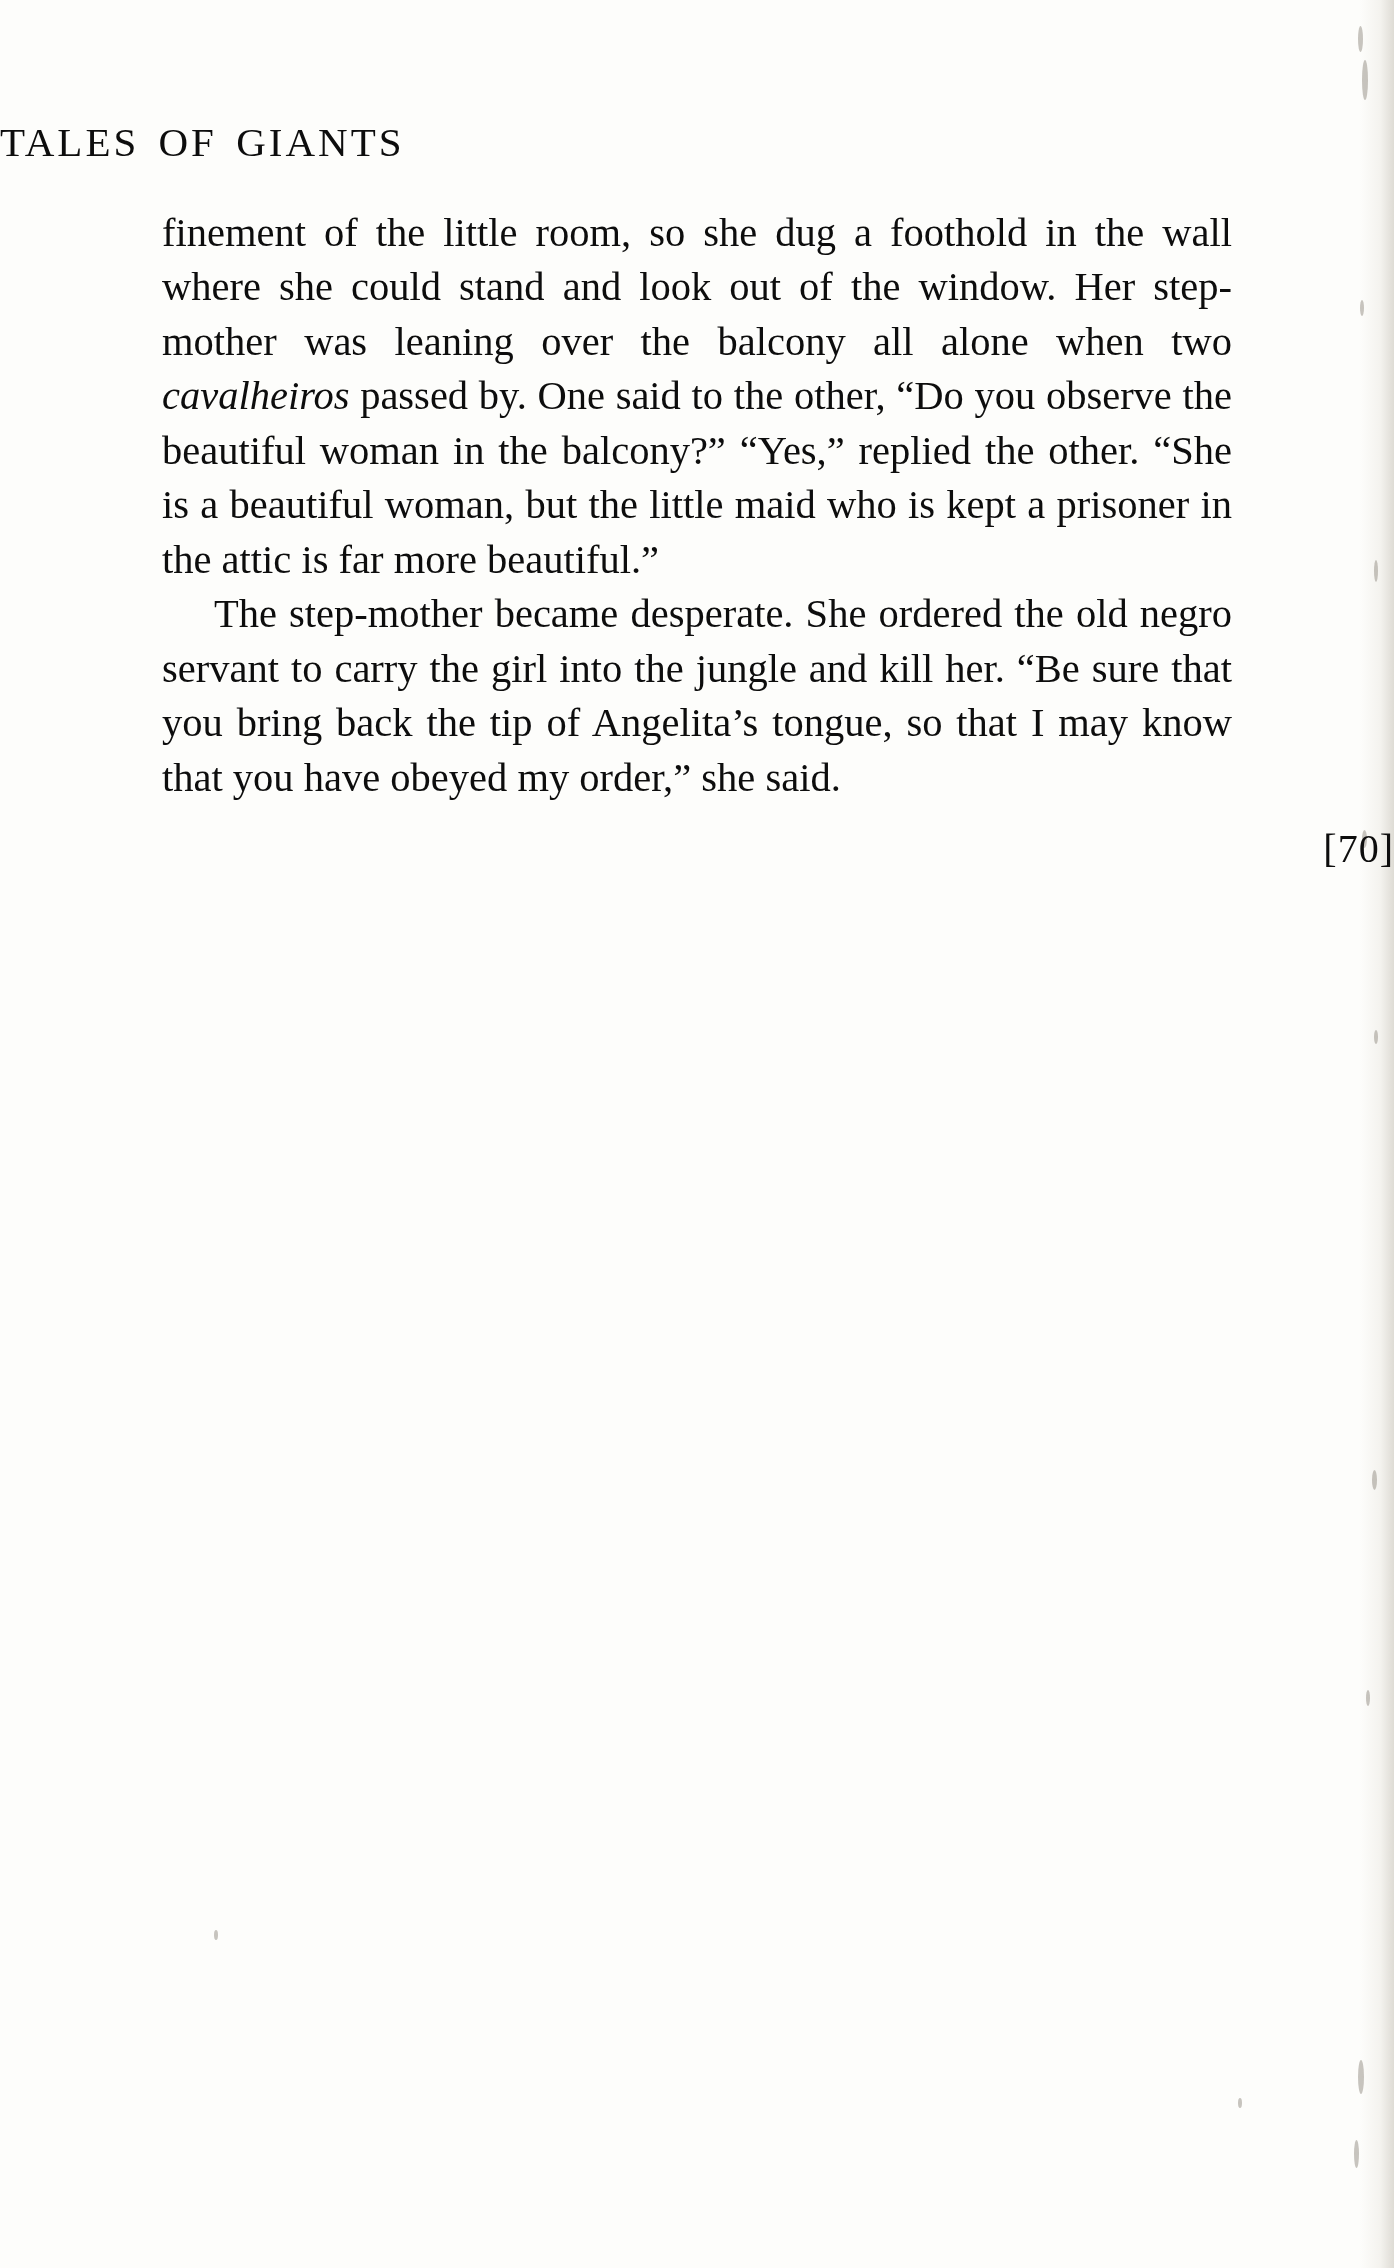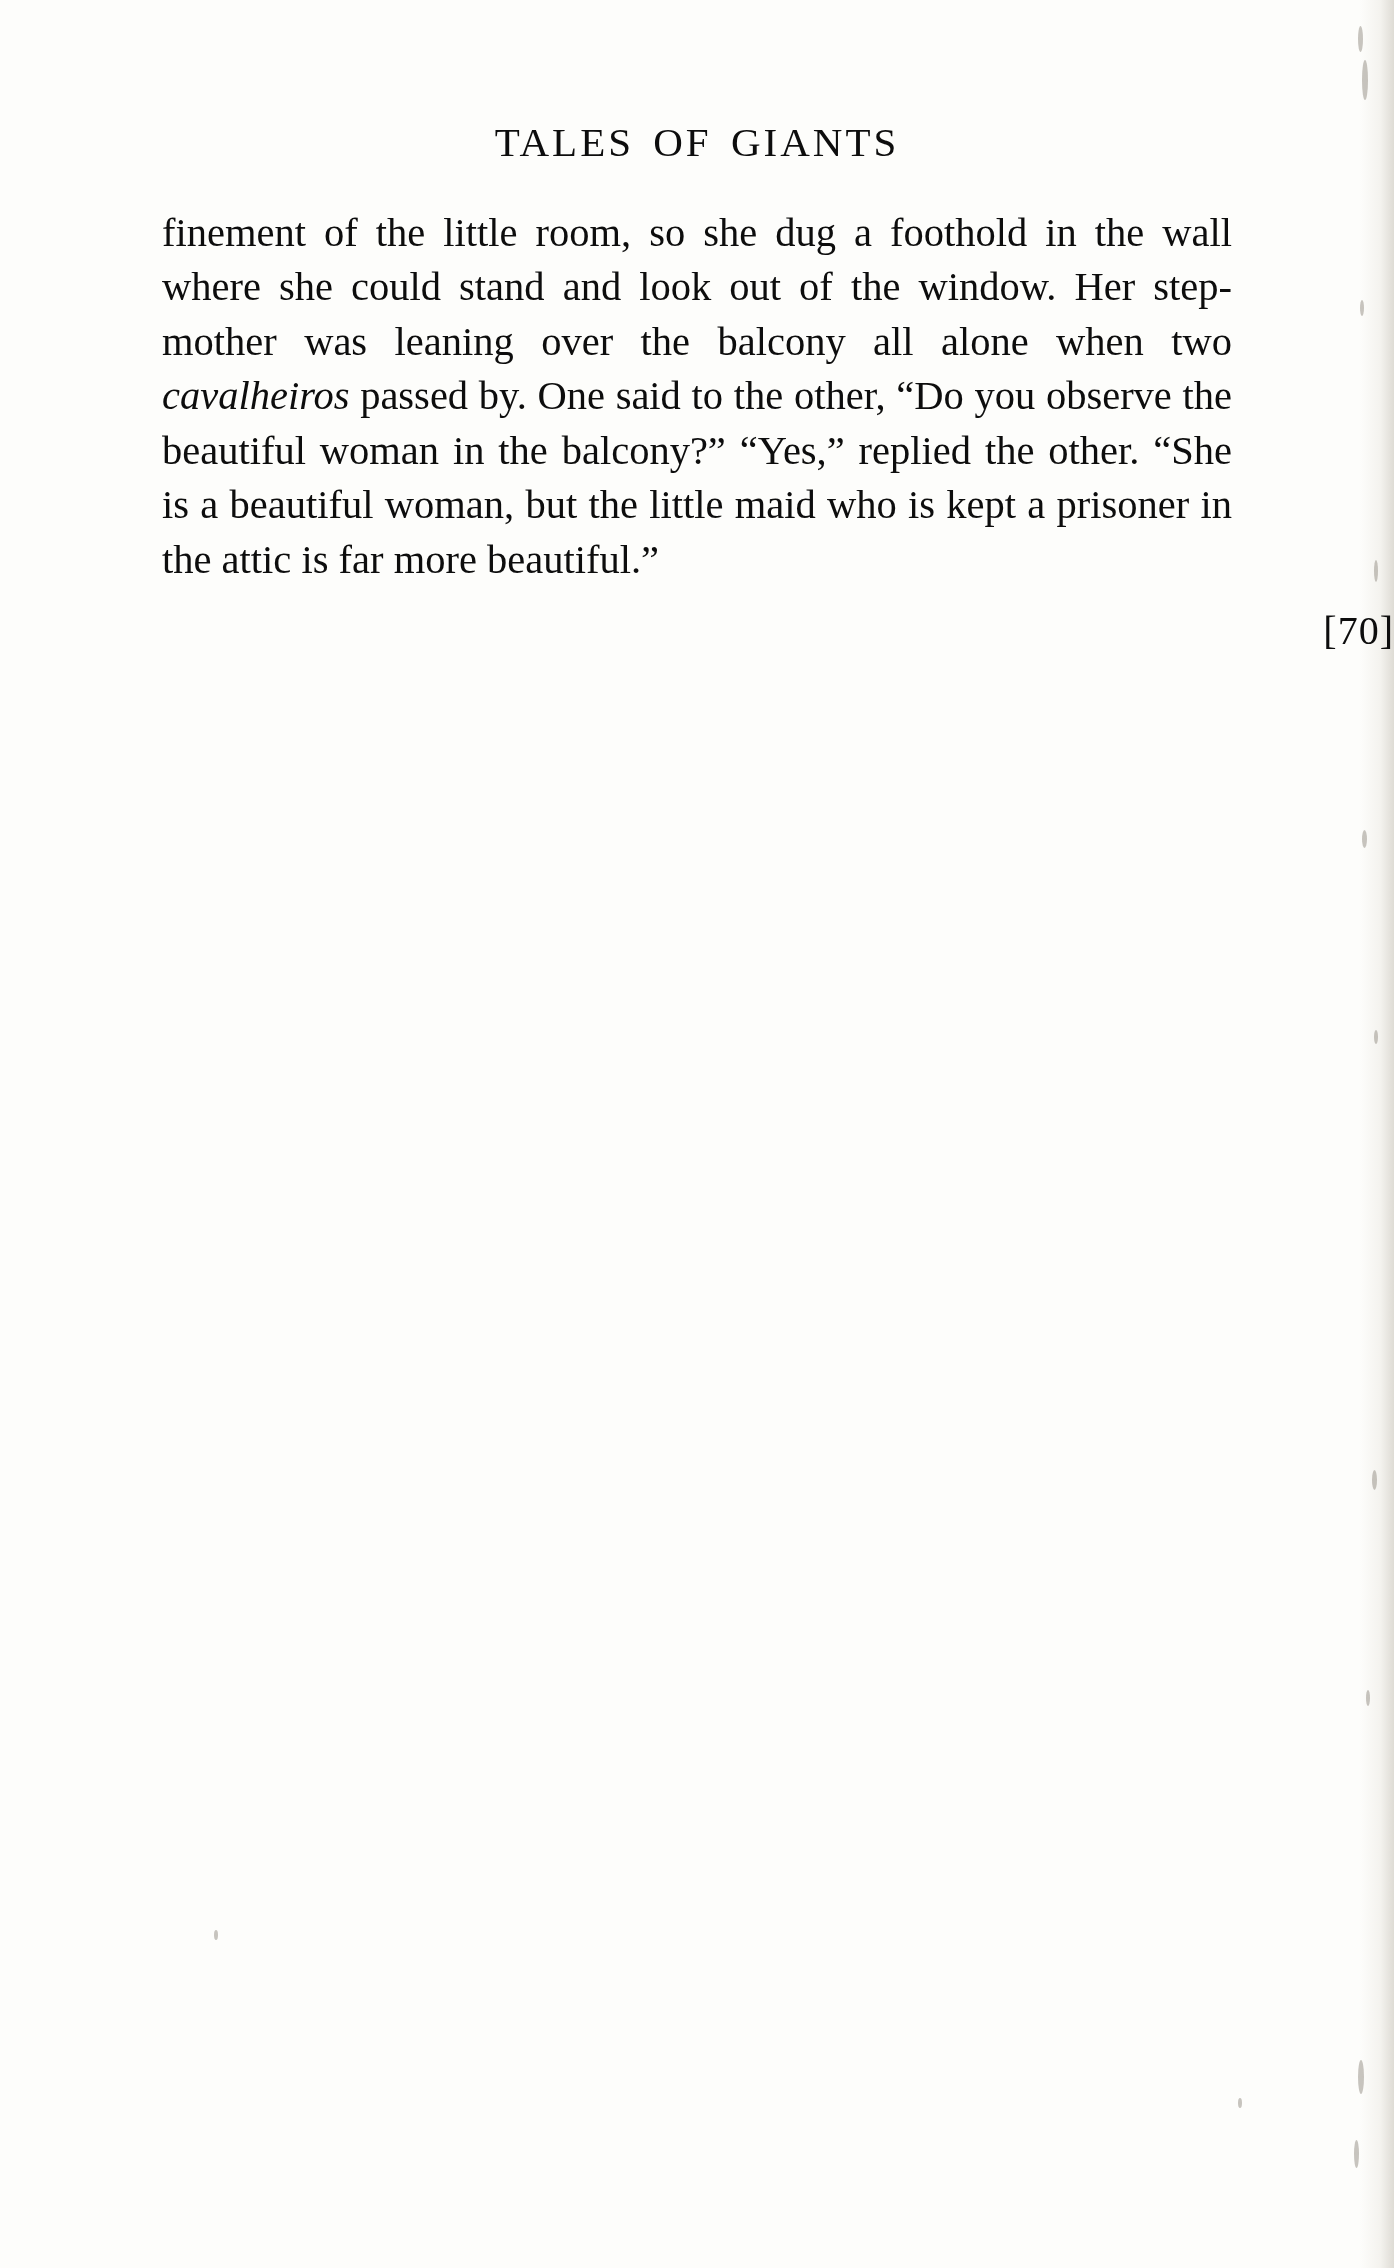--- a/index.html
+++ b/index.html
@@ -40,21 +40,20 @@
   }
 
   .content {
     position: absolute;
     left: 0;
     top: 0;
     width: 1394px;
   }
 
   .running-head {
-    text-align: center;
     font-size: 41px;
     letter-spacing: 3.0px;
     word-spacing: 6px;
     margin-top: 118px;
     font-family: "Liberation Serif", serif;
   }
 
   .body-block {
     width: 1070px;
     margin: 0 auto;
@@ -105,17 +104,18 @@
 <div class="speck" style="left:1354px; top:2140px; width:5px; height:28px;"></div>
 <div class="speck" style="left:214px; top:1930px; width:4px; height:10px;"></div>
 <div class="speck" style="left:1238px; top:2098px; width:4px; height:10px;"></div>
 
 <div class="content">
 
   <div class="running-head">TALES OF GIANTS</div>
 
   <div class="body-block">
     <p class="para"><span>finement of the little room, so she dug a foothold in the wall where she could stand and look out of the window.  Her step-mother was leaning over the balcony all alone when two </span><i>cavalheiros</i><span> passed by.  One said to the other, “Do you observe the beautiful woman in the balcony?”  “Yes,” replied the other.  “She is a beautiful woman, but the little maid who is kept a prisoner in the attic is far more beautiful.”</span></p>
+    <p class="para"><span>The step-mother became desperate.  She ordered the old negro servant to carry the girl into the jungle and kill her.  “Be sure that you bring back the tip of Angelita’s tongue, so that I may know that you have obeyed my order,” she said.</span></p>
   </div>
 
   <div class="folio">[70]</div>
 
 </div>
 
 </body></html>

